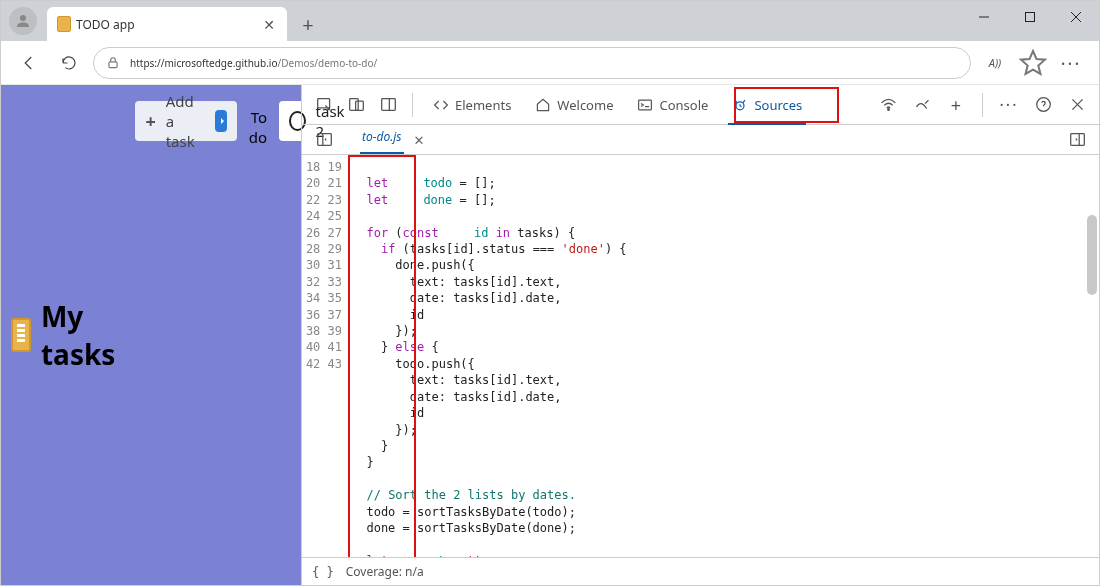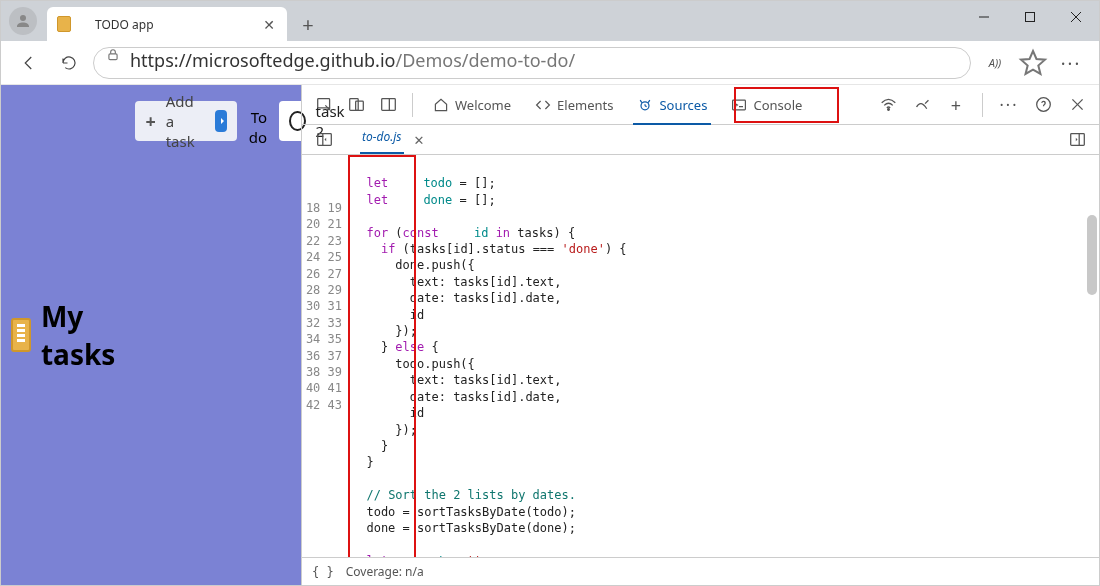--- a/index.html
+++ b/index.html
@@ -2,32 +2,32 @@
 <html><head>
 <meta charset="utf-8">
 <style>
   * { box-sizing: border-box; margin: 0; padding: 0; }
   body { font-family: "Segoe UI", system-ui, sans-serif; background: #fff; width: 1100px; height: 586px; overflow: hidden; display: flex; flex-direction: column; border:1px solid #ccc;}
   
   
   .titlebar { height: 40px; background: #ced2d7; display: flex; align-items: flex-end; position: relative; }
   .profile { width: 28px; height: 28px; border-radius: 50%; background: #bcbfc3; margin: 0 10px 6px 8px; display:flex; align-items:center; justify-content:center;}
   .profile svg{width:18px;height:18px;fill:#888;}
-  .tab { width: 240px; height: 34px; background: #fff; border-radius: 6px 6px 0 0; display: flex; align-items: center; padding: 0 10px; gap: 24px; font-size: 12px; color:#333;}
+  .tab { width: 240px; height: 34px; background: #fff; border-radius: 6px 6px 0 0; display: flex; align-items: center; padding: 0 10px; gap: 5px; font-size: 12px; color:#333;}
   .tab-close { margin-left: auto; font-size: 14px; color:#555; padding:2px;}
   .newtab { width: 30px; height: 30px; display: flex; align-items: center; justify-content: center; font-size: 20px; color:#555; margin:0 2px 2px 6px;}
   .win-controls { margin-left: auto; display: flex; align-self:flex-start;}
   .win-btn { width: 46px; height: 32px; display:flex; align-items:center; justify-content:center;}
   .win-btn svg{width:12px;height:12px;stroke:#222;stroke-width:1;fill:none;}
 
   
   .addrbar { height: 44px; background: #fff; display: flex; align-items: center; gap: 8px; padding: 0 12px; border-bottom:1px solid #e6e6e6;}
   .nav-btn { width: 32px; height: 32px; display:flex; align-items:center; justify-content:center; color:#444;}
   .nav-btn svg{width:18px;height:18px;stroke:#444;stroke-width:1.6;fill:none;}
-  .urlbox { flex: 1; height: 32px; border:1px solid #ccc; border-radius: 16px; display:flex; padding:0 12px; gap:10px; font-size:18px; color:#777;}
+  .urlbox { flex: 1; height: 32px; border:1px solid #ccc; border-radius: 16px; display:flex; align-items:center; padding:0 12px; gap:10px; font-size:10px; color:#777;}
   .url-host{color:#333;}
   .addr-right{display:flex; gap:6px; align-items:center;}
   .addr-icon{width:32px;height:32px;display:flex;align-items:center;justify-content:center;color:#555;}
 
   
   .content { flex:1; display:flex; overflow:hidden;}
   
   
   .app { width: 300px; background: #7b82d4; padding: 16px 10px; display:flex; flex-direction:row; gap:12px;}
   .app-title { display:flex; align-items:center; justify-content:center; gap:10px; font-size:28px; font-weight:700; color:#000;}
@@ -53,21 +53,21 @@
   .dt-right{margin-left:auto;display:flex;align-items:center;gap:6px;}
   .dt-icon{width:28px;height:28px;display:flex;align-items:center;justify-content:center;}
   .dt-icon svg{width:17px;height:17px;stroke:#555;fill:none;stroke-width:1.5;}
   .red-box-tab{position:absolute;border:2.5px solid #d11; pointer-events:none;}
   
   .dt-file-row{height:30px;border-bottom:1px solid #ccc;display:flex;align-items:center;padding:0 8px;gap:8px;font-size:12px;}
   .file-tab{padding:3px 2px 7px 2px;margin-left:14px;color:#0c5aa6;border-bottom:2px solid #0c5aa6;font-style:italic;}
   .file-close{font-size:13px;color:#666;padding:2px;}
 
   .editor-wrap{flex:1;display:flex;overflow:hidden;position:relative;}
-  .gutter{width:46px;background:#fff;text-align:right;padding:4px 6px 0 0;font-family:Consolas,monospace;font-size:12px;color:#888;line-height:16.4px;margin-top:41px;}
+  .gutter{width:46px;background:#fff;text-align:right;padding:4px 6px 0 0;font-family:Consolas,monospace;font-size:12px;color:#888;line-height:16.4px;}
   .code{flex:1;padding:4px 0 0 4px;font-family:Consolas,monospace;font-size:12px;line-height:16.4px;white-space:pre;color:#222;overflow:hidden;}
   .kw{color:#a21caf;}
   .id{color:#008a8a;margin-left:28px;}
   .str{color:#b91c1c;}
   .cmt{color:#0f766e;}
   .red-box-gutter{position:absolute;border:2.5px solid #d11;pointer-events:none;}
   .fake-scroll{position:absolute;right:2px;top:60px;width:10px;height:80px;background:#c8c8c8;border-radius:5px;}
   
   .dt-status{height:28px;border-top:1px solid #ccc;display:flex;align-items:center;padding:0 10px;gap:12px;font-size:12px;color:#555;}
   .curly{font-family:Consolas,monospace;}
@@ -175,43 +175,43 @@
         </div>
       <div class="dt-icon">
           <svg viewBox="0 0 20 20">
             <rect x="2" y="3" width="16" height="14" rx="1"></rect>
             <line x1="11" y1="3" x2="11" y2="17"></line>
           </svg>
         </div>
       <div class="dt-divider"></div>
       <div class="dt-tab">
         <svg viewBox="0 0 20 20">
-            <path d="M3 9l7-6 7 6v8H3z"></path>
-          </svg>
-        <span>Welcome</span>
+            <path d="M7 5l-5 5 5 5M13 5l5 5-5 5"></path>
+          </svg>
+        <span>Elements</span>
       </div>
       <div class="dt-tab">
         <svg viewBox="0 0 20 20">
-            <path d="M7 5l-5 5 5 5M13 5l5 5-5 5"></path>
-          </svg>
-        <span>Elements</span>
+            <path d="M3 9l7-6 7 6v8H3z"></path>
+          </svg>
+        <span>Welcome</span>
+      </div>
+      <div class="dt-tab">
+        <svg viewBox="0 0 20 20">
+            <rect x="2" y="4" width="16" height="12" rx="1"></rect>
+            <path d="M5 8l3 2-3 2M10 12h5"></path>
+          </svg>
+        <span>Console</span>
       </div>
       <div class="dt-tab active">
         <svg viewBox="0 0 20 20">
             <circle cx="10" cy="11" r="5"></circle>
             <path d="M6 7l-2-3M14 7l2-3M10 11v-2M10 11l2 1"></path>
           </svg>
         <span>Sources</span>
-      </div>
-      <div class="dt-tab">
-        <svg viewBox="0 0 20 20">
-            <rect x="2" y="4" width="16" height="12" rx="1"></rect>
-            <path d="M5 8l3 2-3 2M10 12h5"></path>
-          </svg>
-        <span>Console</span>
       </div>
       <div class="dt-right">
         <div class="dt-icon">
             <svg viewBox="0 0 20 20">
               <path d="M2 8q8-8 16 0M5 11q5-5 10 0M8 14q2-2 4 0"></path>
               <circle cx="10" cy="16" r="1" style="fill:#555"></circle>
             </svg>
           </div>
         <div class="dt-icon">
             <svg viewBox="0 0 20 20">

